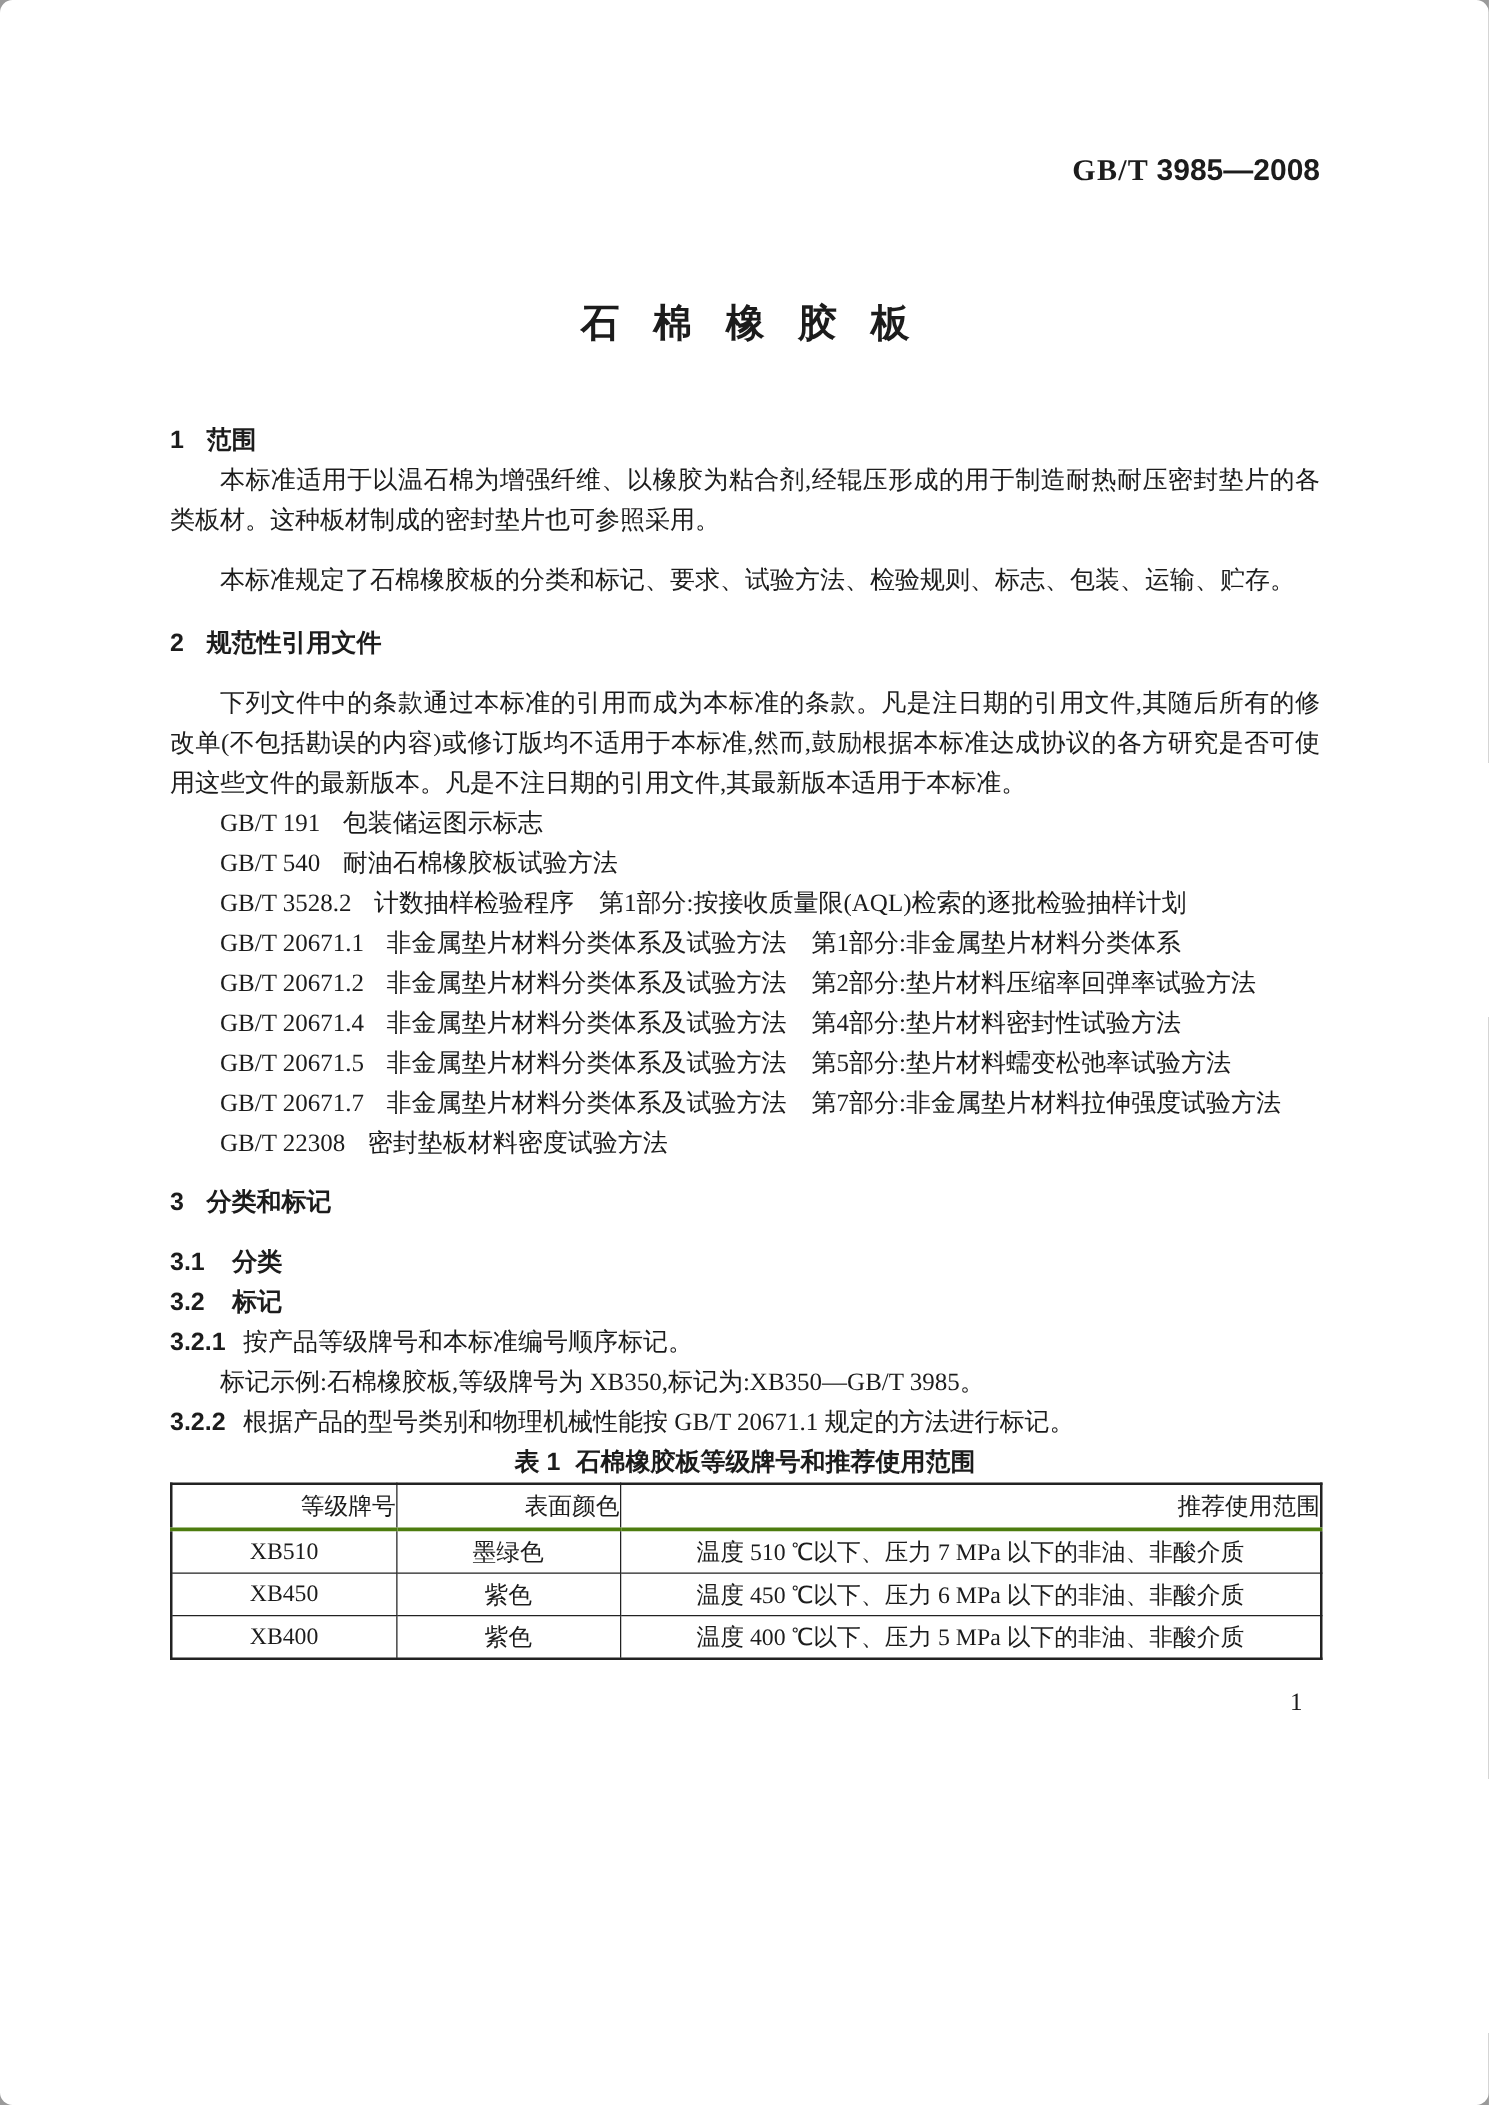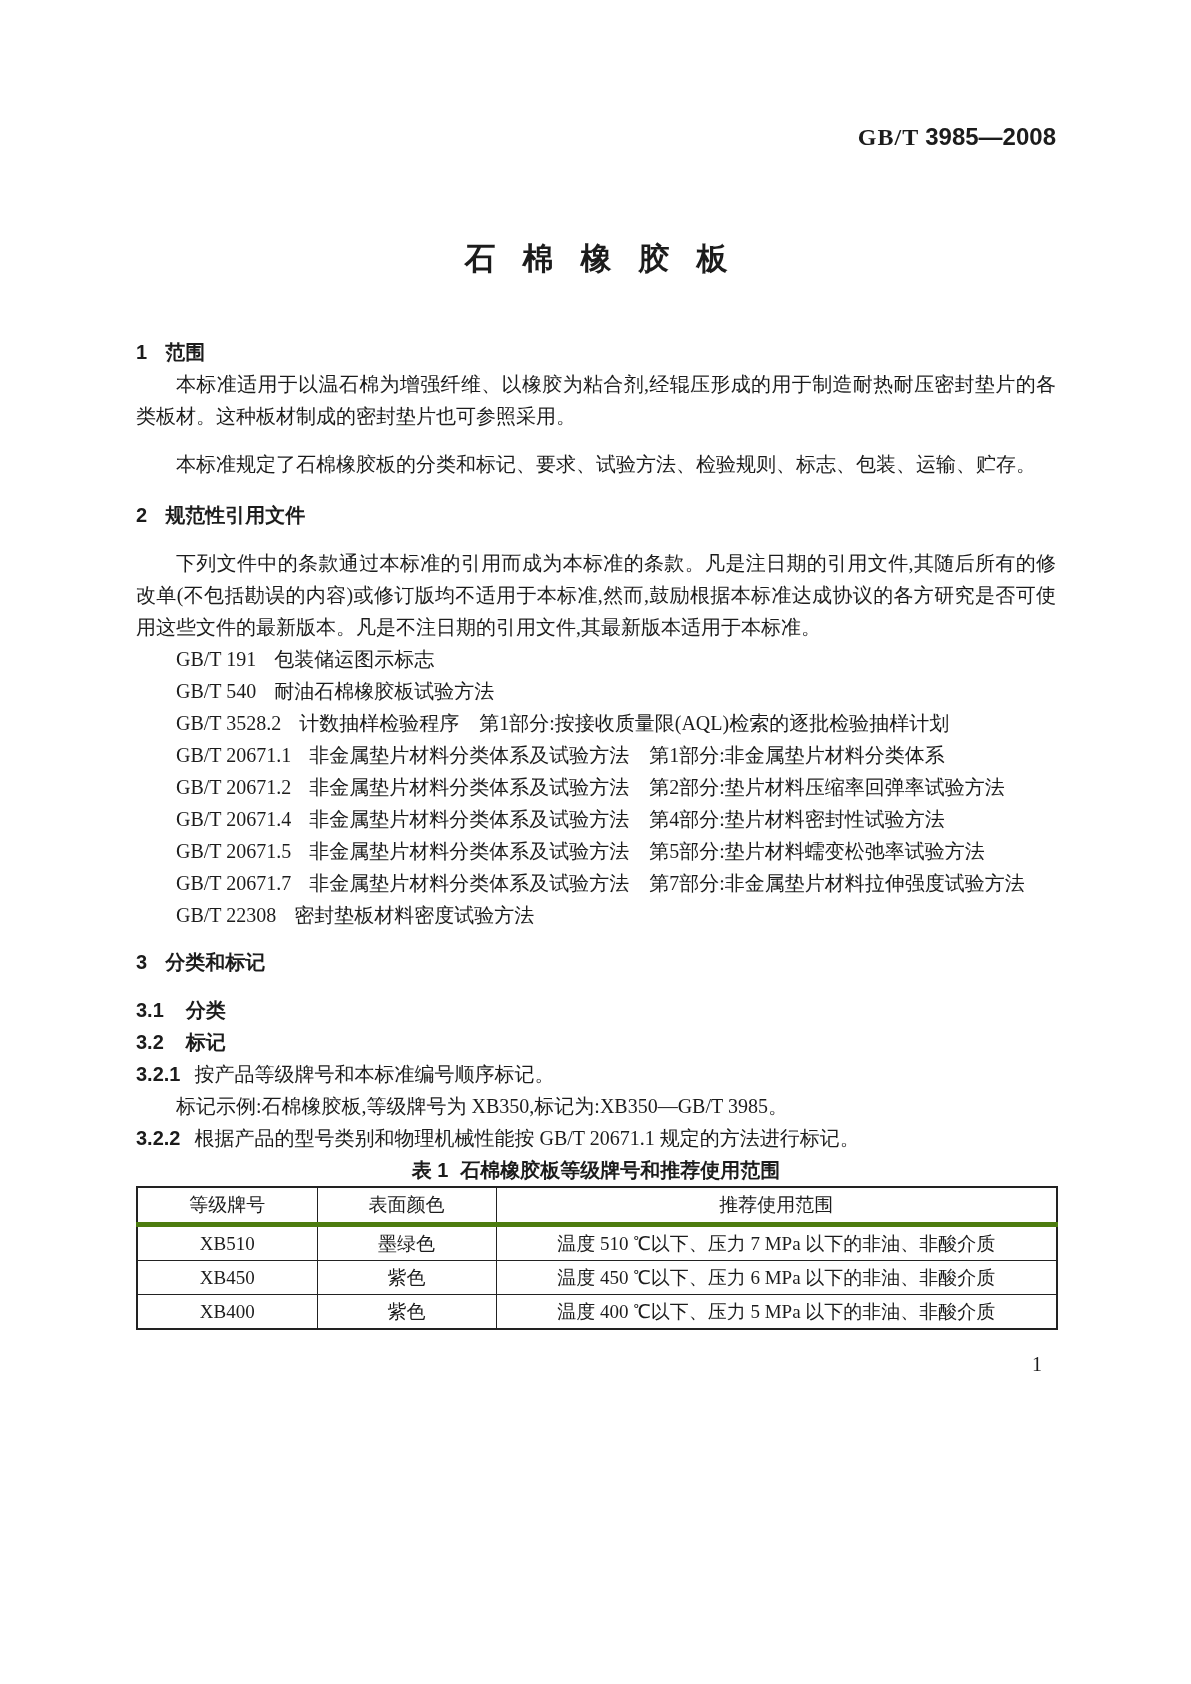--- a/index.html
+++ b/index.html
@@ -4,20 +4,21 @@
 <style>
   html,body{margin:0;padding:0;background:#9a9a9a;}
   .page{
     position:relative;
     width:1191px;height:1684px;
     margin:0 auto;
     background:#ffffff;
     color:#1c1c1c;
     font-family:"Liberation Serif", serif;
     overflow:hidden;
+    border-radius:10px;
   }
   .content{
     margin-left:136px;
     width:920px;
   }
   
   .doc-header{
     margin-top:123px;
     line-height:28px;
     text-align:right;
@@ -110,21 +111,21 @@
   table.tbl col.c3{width:561px;}
   table.tbl{border:2px solid #222;}
   table.tbl th, table.tbl td{
     border-left:1px solid #222;
     border-right:1px solid #222;
     text-align:center;
     vertical-align:middle;
     font-weight:normal;
     padding:0;
   }
-  table.tbl th{height:34px;border-bottom:5px solid #4d7c0f;}
+  table.tbl th{height:34px;border-bottom:3px solid #4d7c0f;text-align:right;}
   table.tbl td{height:33px;border-bottom:1px solid #222;}
   table.tbl tr:last-child td{border-bottom:none;}
   
   .page-num{
     margin-top:18px;
     line-height:32px;
     text-align:right;
     padding-right:14px;
     font-size:20px;
   }

